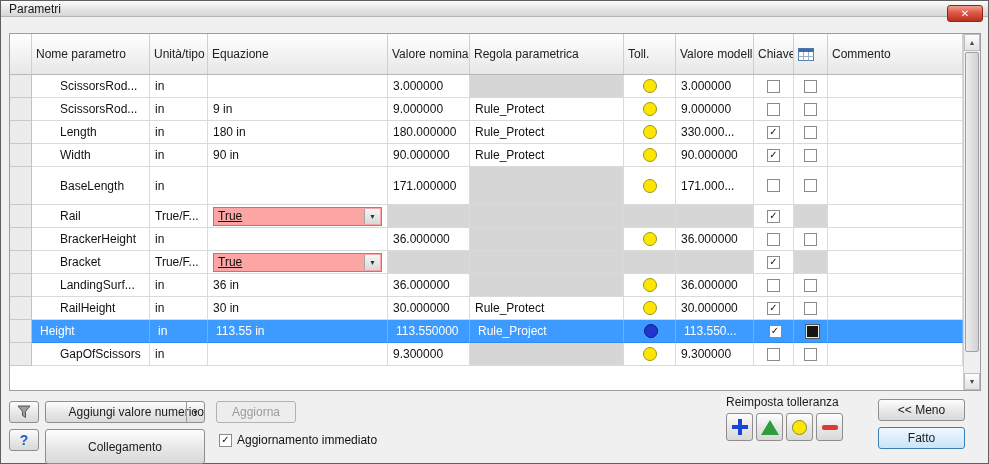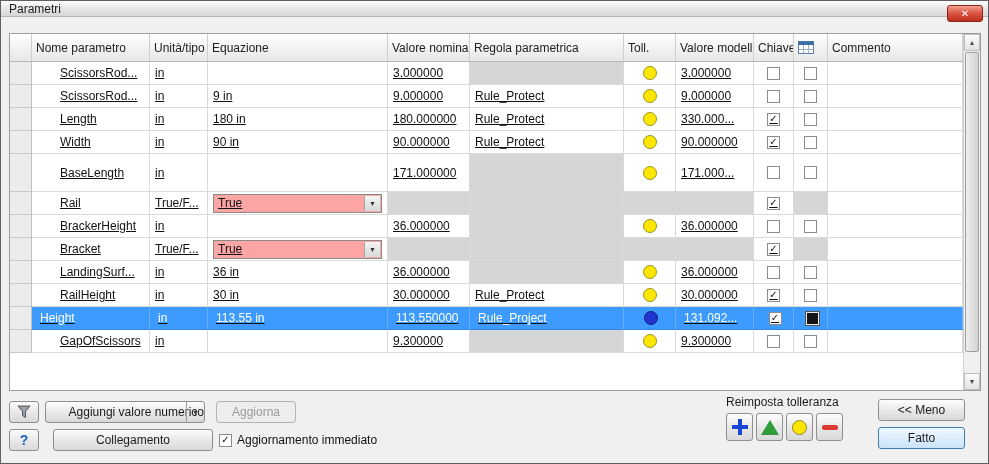--- a/index.html
+++ b/index.html
@@ -19,25 +19,25 @@
                display:flex; align-items:center; justify-content:center; cursor:default; }
 
   
   .table-wrap { position:absolute; left:8px; top:32px; width:972px; height:358px;
                 background:#fff; border:1px solid #9d9d9d; display:flex; }
   .table-main { flex:1; overflow:hidden; background:#fff; }
 
   .grid-row { display:grid;
               grid-template-columns:22px 118px 58px 180px 82px 154px 52px 78px 40px 34px minmax(0,1fr); }
 
-  .thead { height:28px; background:linear-gradient(#ffffff,#e7e7e7); border-bottom:1px solid #b8b8b8; }
+  .thead { height:41px; background:linear-gradient(#ffffff,#e7e7e7); border-bottom:1px solid #b8b8b8; }
   .thead .cell { border-right:1px solid #cfcfcf; display:flex; align-items:center; padding:0 4px;
                  overflow:hidden; white-space:nowrap; color:#222; }
 
-  .trow { height:23px;text-decoration:underline; }
+  .trow { height:23px; }
   .trow .cell { border-right:1px solid #dadada; border-bottom:1px solid #dadada;
                 display:flex; align-items:center; padding:0 5px; overflow:hidden; white-space:nowrap; background:#fff; }
   .trow .cell.selector { background:#ececec; border-right:1px solid #c2c2c2; border-bottom:1px solid #c9c9c9; }
   .trow .cell.name { padding-left:28px; }
   .trow .cell.gray { background:#d6d6d6; }
   .trow .cell.toll, .trow .cell.key, .trow .cell.export { justify-content:center; }
 
   .trow.selected .cell:not(.selector) { background:#3d9bff; color:#fff; border-right-color:#66b0ff; border-bottom-color:#2f8bef;padding-left:8px; }
 
   .checkbox { width:13px; height:13px; background:#fff; border:1px solid #8b8b8b;
@@ -73,21 +73,21 @@
          display:flex; align-items:center; justify-content:center; cursor:default; }
   .btn.disabled { color:#9b9b9b; background:#ededed; border-color:#b3b3b3; }
   .btn.default  { background:linear-gradient(#eef7ff,#cbe4f9); border:1px solid #3c7fb1; }
 
   .filter-btn { left:8px; top:8px; width:30px; height:22px; }
   .add-btn    { left:44px; top:8px; width:160px; height:22px; justify-content:flex-end; padding-left:8px; }
   .add-arrow  { position:absolute; right:0; top:0; bottom:0; width:18px; border-left:1px solid #9d9d9d;
                 display:flex; align-items:center; justify-content:center; font-size:7px; color:#333; }
   .update-btn { left:215px; top:8px; width:80px; height:22px; }
   .help-btn   { left:8px; top:36px; width:30px; height:22px; font-weight:bold; font-size:14px; color:#1d5fbf; }
-  .link-btn   { left:44px; top:36px; width:160px; height:22px;margin-left:8px; }
+  .link-btn   { left:44px; top:36px; width:160px; height:35px; }
 
   .imm-check { position:absolute; left:218px; top:40px; display:flex; align-items:center; gap:5px; }
 
   .tol-group { position:absolute; left:725px; top:2px; width:124px; }
   .tol-label { font-size:12px; color:#1c1c1c; margin-bottom:4px; }
   .tol-row   { display:flex; gap:3px; }
   .tol-btn   { position:static; width:27px; height:28px; }
   .tol-icon  { display:block; }
   .tol-icon.plus { width:16px; height:16px; position:relative; }
   .tol-icon.plus::before { content:""; position:absolute; left:6px; top:0; width:4px; height:16px; background:var(--c); }
@@ -330,21 +330,21 @@
           <div class="grid-row trow selected">
             <div class="cell selector"></div>
             <div class="cell name">Height</div>
             <div class="cell unit">in</div>
             <div class="cell equation">113.55 in</div>
             <div class="cell nominal">113.550000</div>
             <div class="cell rule">Rule_Project</div>
             <div class="cell toll">
               <span class="toll-circle blue" style="background: rgb(35, 53, 207);"></span>
             </div>
-            <div class="cell model">131.092...</div>
+            <div class="cell model">113.550...</div>
             <div class="cell key">
               <span class="checkbox">✓</span>
             </div>
             <div class="cell export">
               <span class="checkbox filled"></span>
             </div>
             <div class="cell comment"></div>
           </div>
           <div class="grid-row trow">
             <div class="cell selector"></div>

